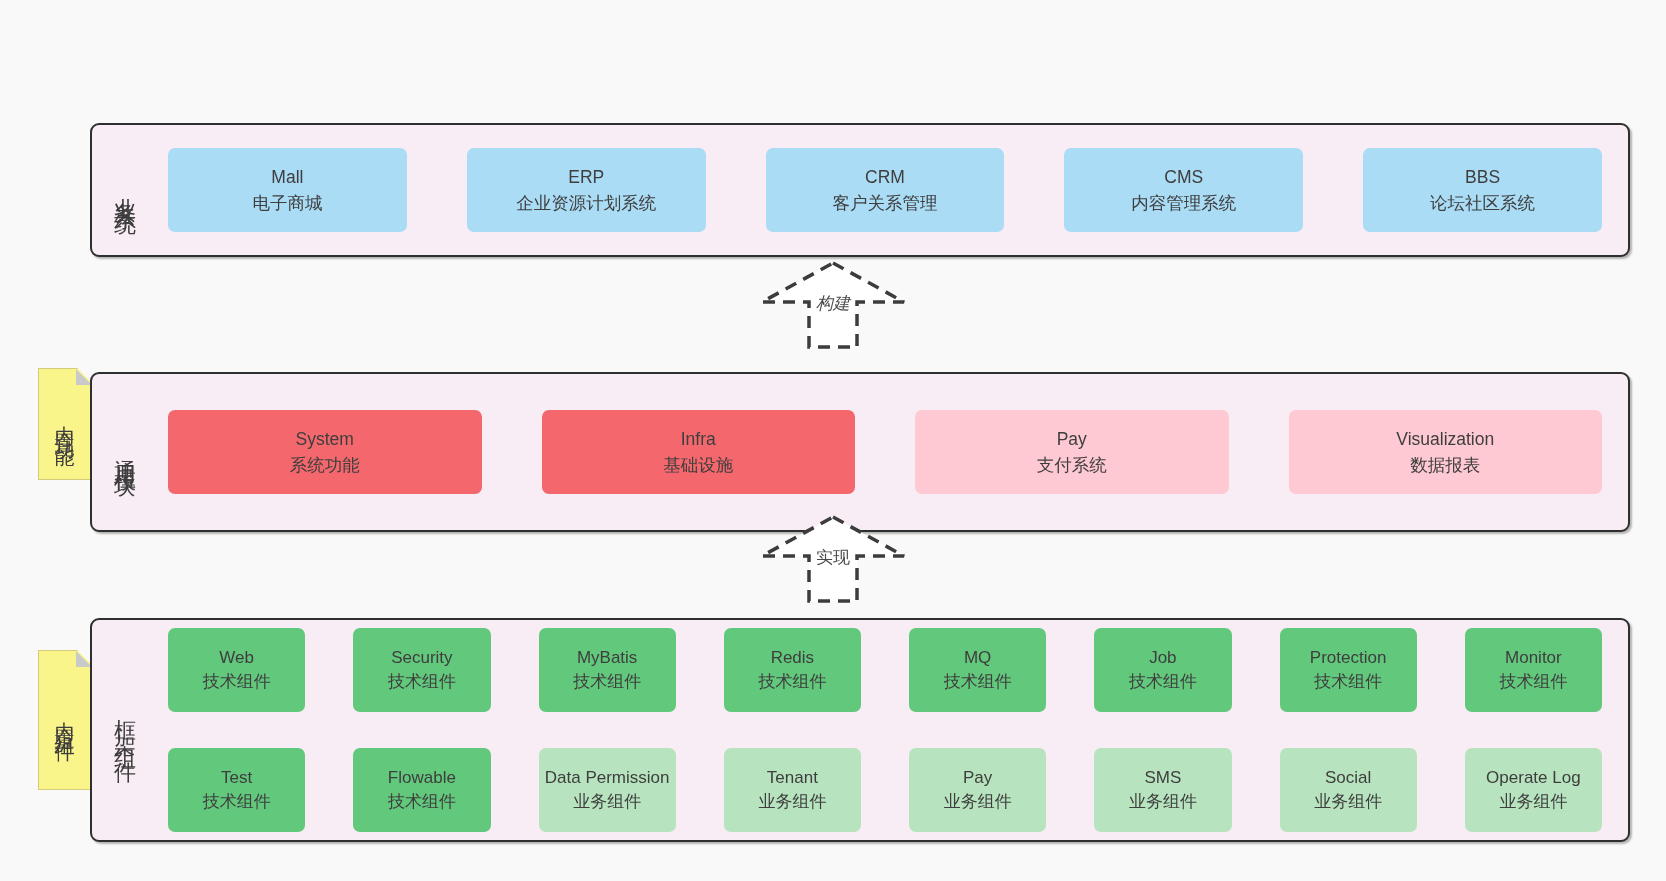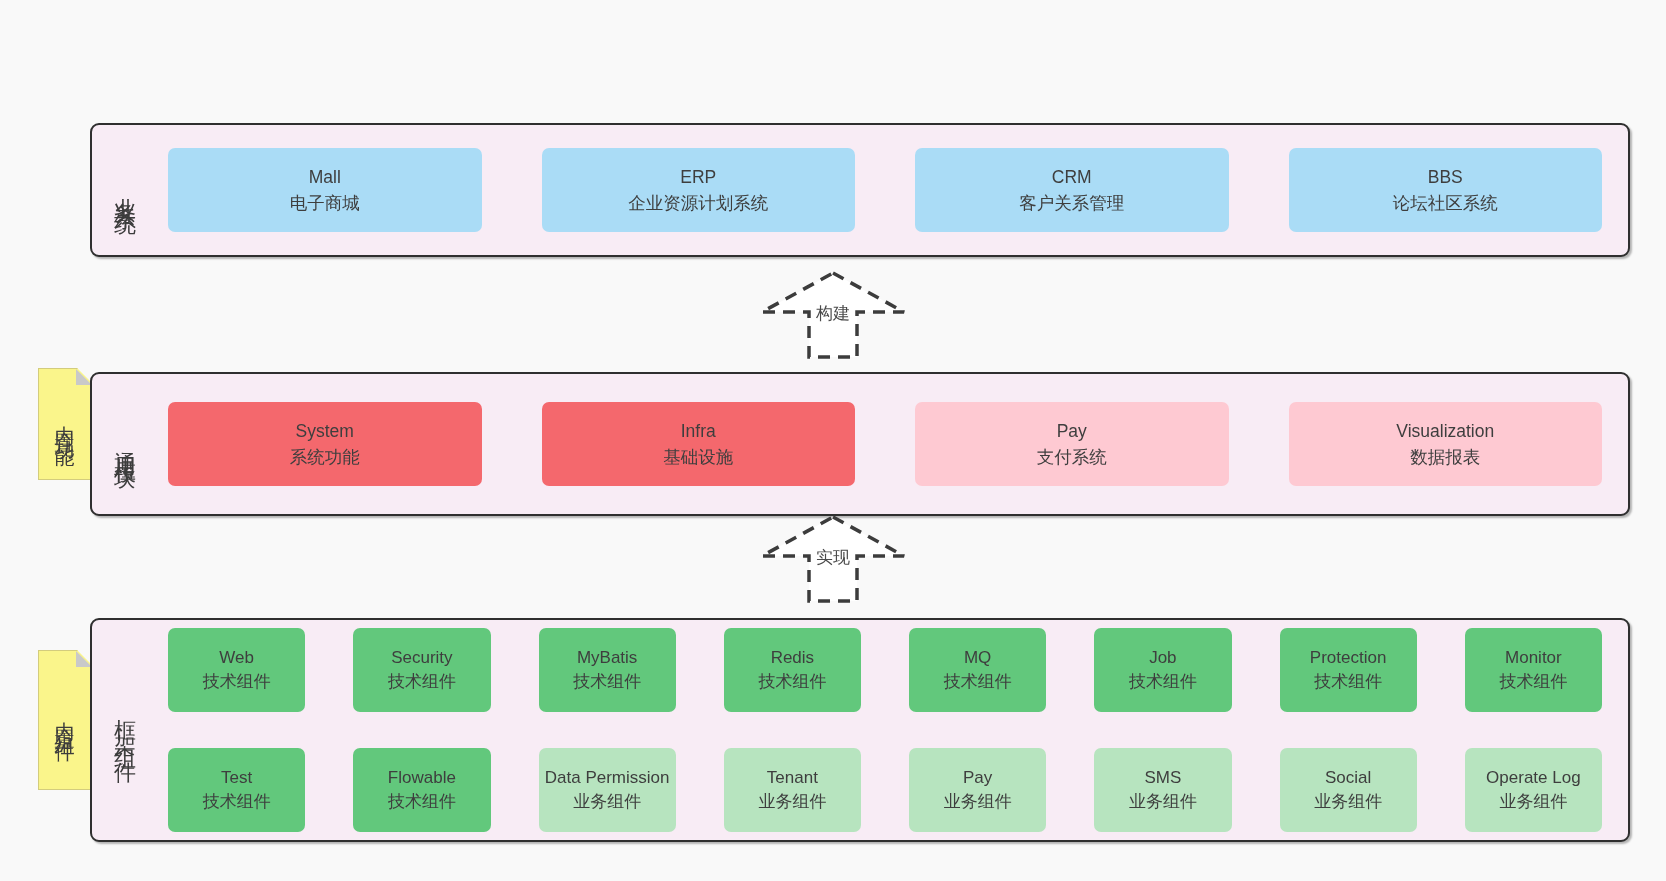--- a/index.html
+++ b/index.html
@@ -12,21 +12,21 @@
   .band{
     position:absolute;left:90px;width:1540px;box-sizing:border-box;
     background:var(--band_bg,#f8ecf5);
     border:2.5px solid var(--band_border,#2f2f2f);
     border-radius:9px;
     box-shadow:2px 2px 2px rgba(0,0,0,.28);
     display:flex;align-items:center;
     padding:0 26px 0 14px;
   }
   .band1{top:123px;height:134px;}
-  .band2{top:372px;height:144px;}
+  .band2{top:372px;height:160px;}
   .band3{top:618px;height:224px;}
   .band-label{
     writing-mode:vertical-rl;text-orientation:upright;
     font-size:22px;letter-spacing:5px;color:#3c3c3c;
     margin:0 16px 0 4px;white-space:nowrap;
   }
   .band3 .band-label{letter-spacing:14px;}
   .boxes{flex:1;display:flex;gap:48px;}
   .box{
     flex:1;height:84px;border-radius:7px;
@@ -53,21 +53,21 @@
     background:var(--sticky_fold,#c9c9c9);
     clip-path:polygon(0 0, 100% 100%, 0 100%);
   }
   .sticky1{top:368px;height:112px;}
   .sticky2{top:650px;height:140px;}
   .sticky-label{
     writing-mode:vertical-rl;text-orientation:upright;
     font-size:20px;letter-spacing:7px;color:#3c3c3c;white-space:nowrap;
   }
   .arrow{position:absolute;left:758px;width:150px;height:94px;}
-  .arrow1{top:268px;}
+  .arrow1{top:258px;font-style:italic;}
   .arrow2{top:512px;}
   .arrow svg{display:block;width:150px;height:94px;}
   .arrow-label{
     position:absolute;left:50%;top:34px;transform:translateX(-50%);
     background:#ffffff;padding:0 3px;font-size:17px;color:#4a4a4a;white-space:nowrap;
   }
 </style>
 </head>
 <body>
 
@@ -80,20 +80,24 @@
         <div>Mall</div>
         <div>电子商城</div>
       </div>
       <div class="box blue">
         <div>ERP</div>
         <div>企业资源计划系统</div>
       </div>
       <div class="box blue">
         <div>CRM</div>
         <div>客户关系管理</div>
+      </div>
+      <div class="box blue">
+        <div>CMS</div>
+        <div>内容管理系统</div>
       </div>
       <div class="box blue">
         <div>BBS</div>
         <div>论坛社区系统</div>
       </div>
     </div>
   </section>
 
   <div class="arrow arrow1">
     <svg viewBox="0 0 150 94">

